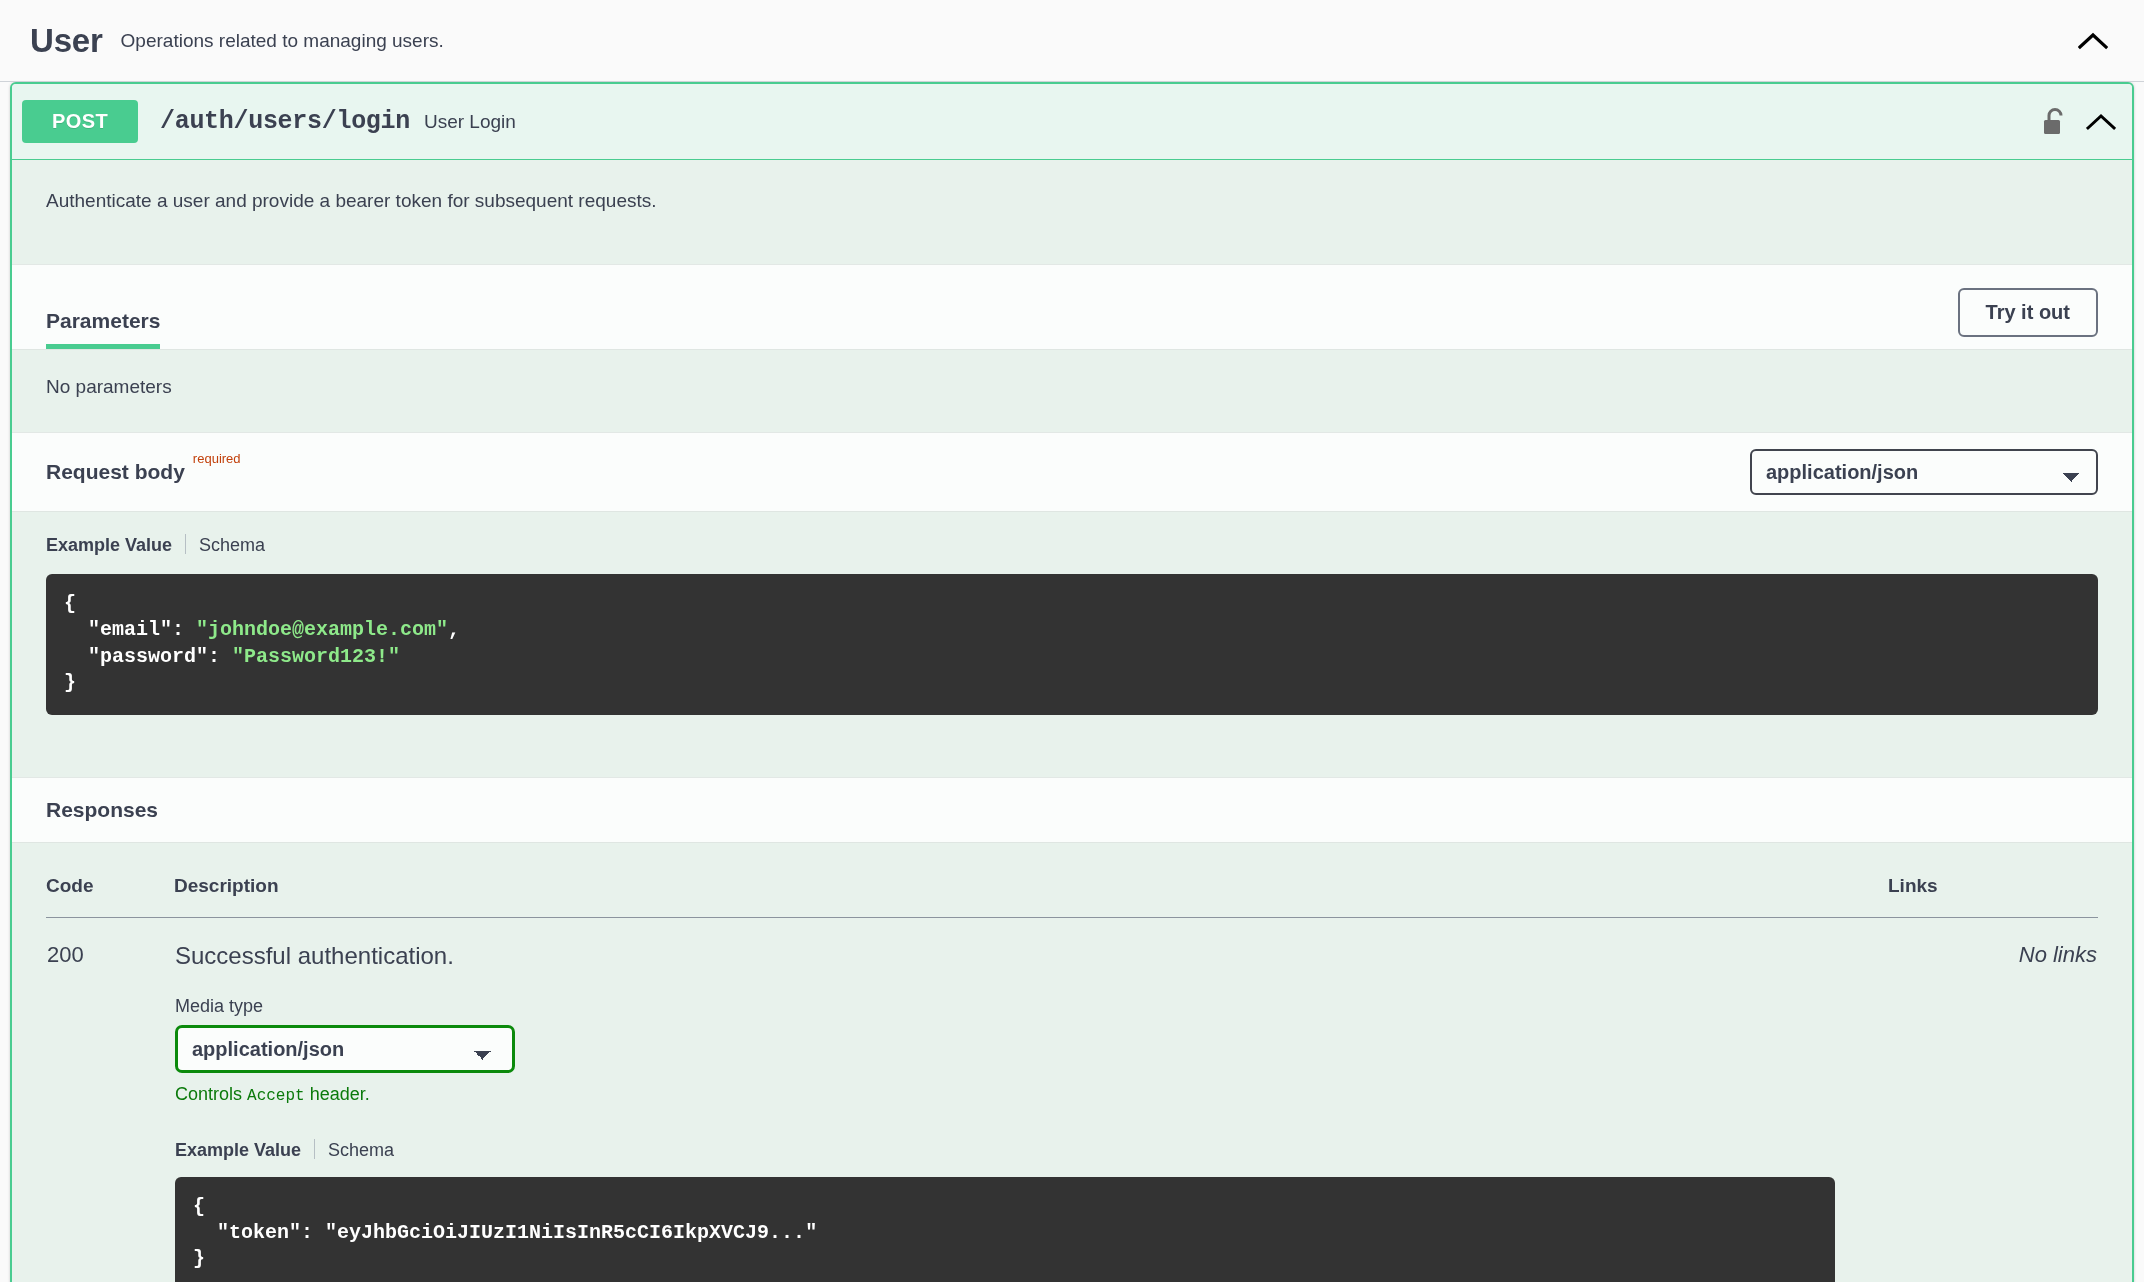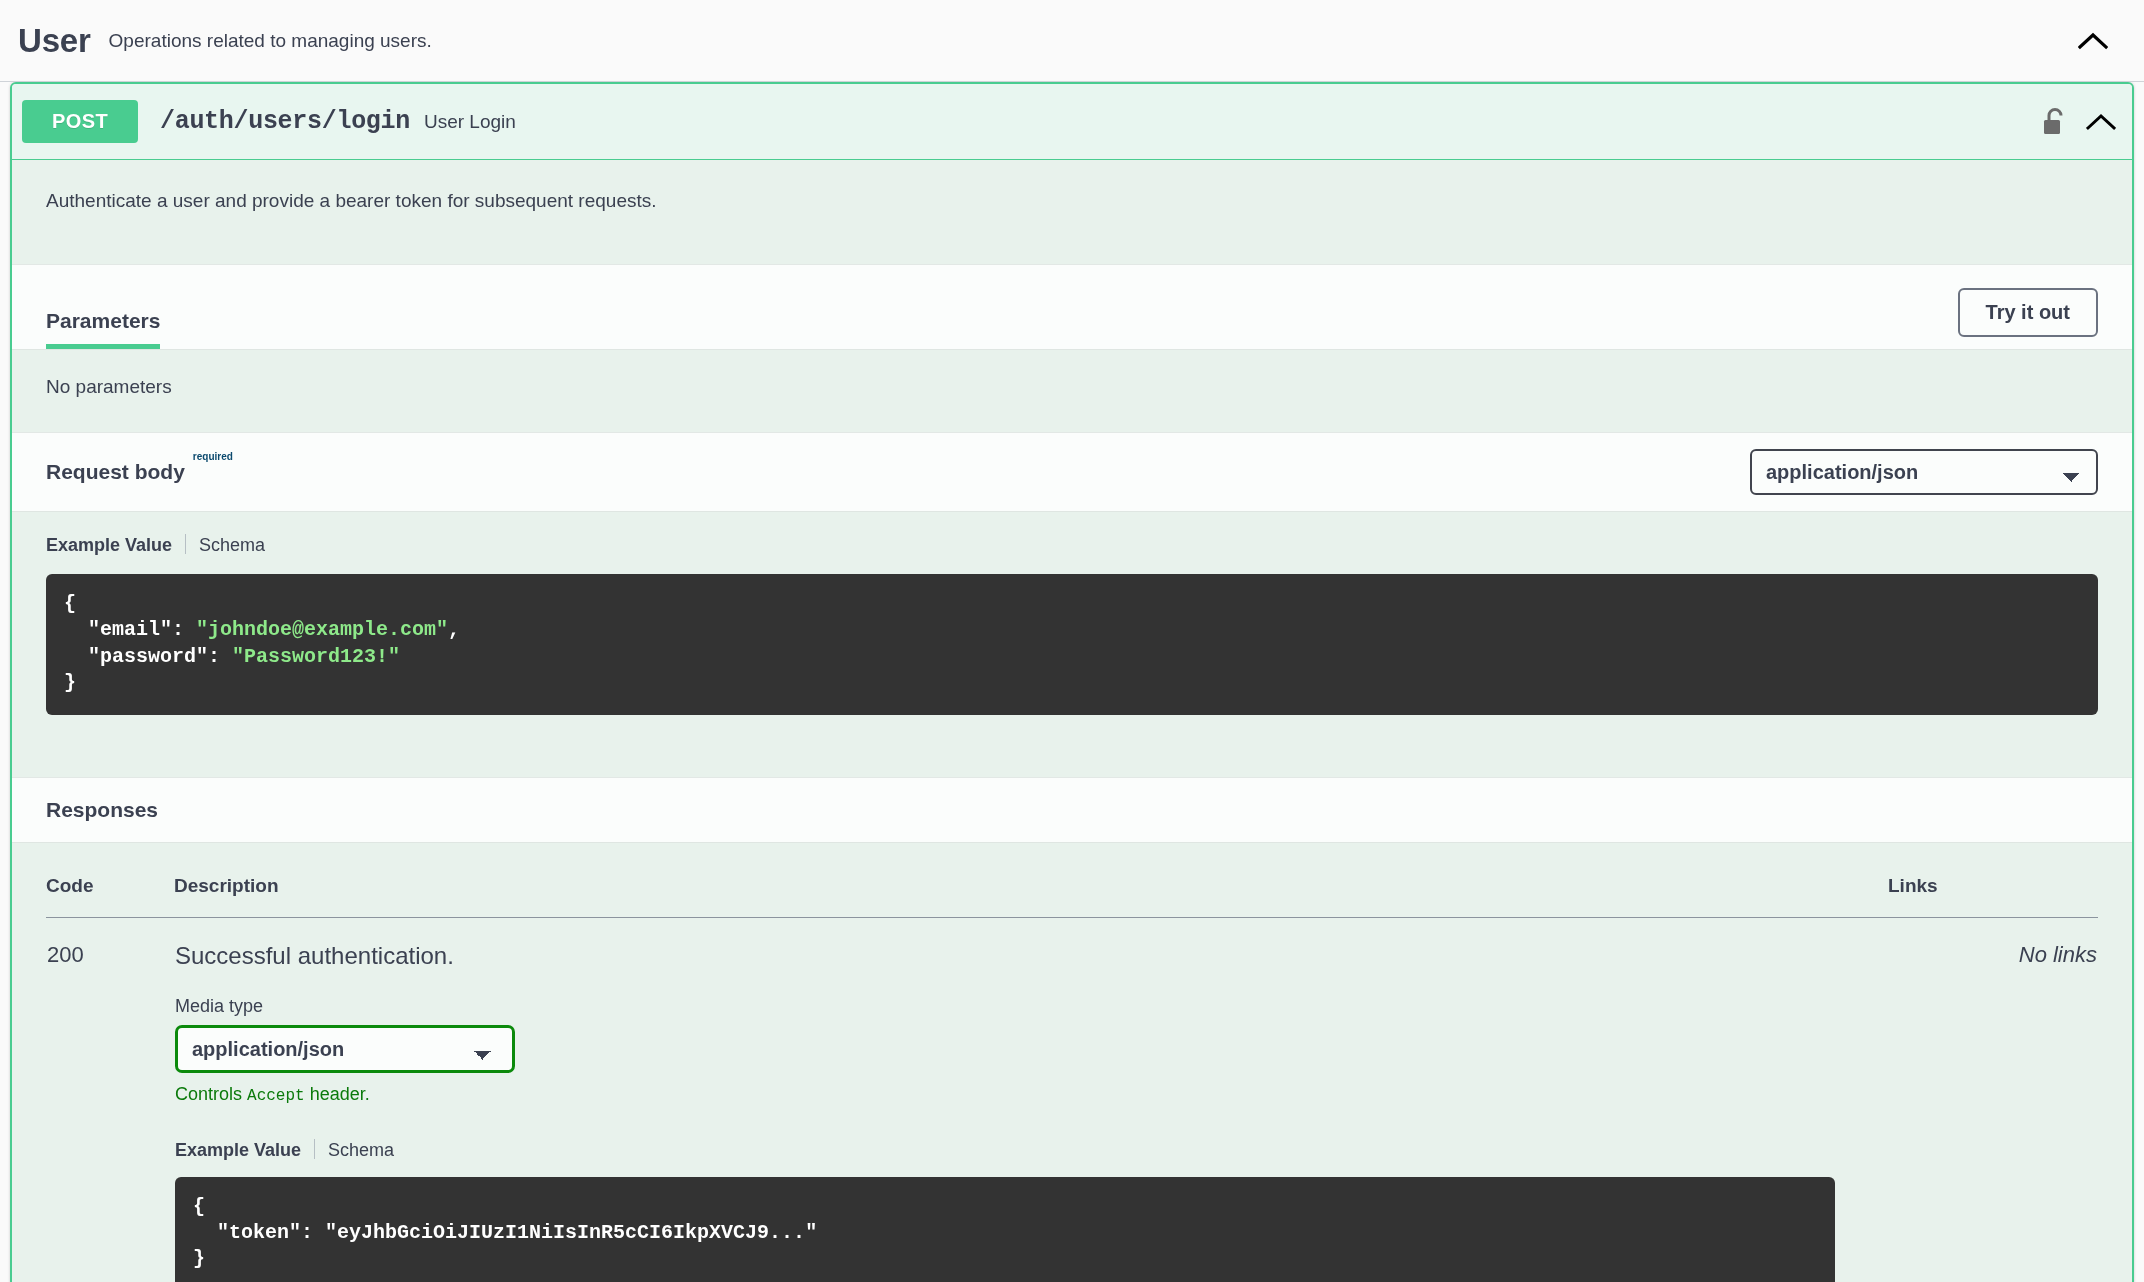--- a/index.html
+++ b/index.html
@@ -20,20 +20,21 @@
     background: #fafafa;
     border-bottom: 1px solid #cfd3d8;
     position: relative;
   }
   .tag-title {
     font-size: 33px;
     font-weight: bold;
     color: #3b4151;
     letter-spacing: -0.2px;
     margin-right: 18px;
+    margin-left: 12px;
   }
   .tag-desc {
     font-size: 19px;
     color: #3b4151;
   }
   .tag-toggle {
     margin-left: auto;
     width: 46px; height: 46px;
     display: flex; align-items: center; justify-content: center;
     cursor: pointer;
@@ -159,23 +160,23 @@
     align-items: center;
     padding: 0 34px;
     height: 78px;
   }
   .reqbody-title {
     font-size: 21px;
     font-weight: bold;
     color: #3b4151;
   }
   .required-tag {
-    color: #0c4a6e;
-    font-size: 10px;
-    font-weight: bold;
+    color: #c2410c;
+    font-size: 13px;
+    font-weight: normal;
     margin-left: 8px;
     align-self: flex-start;
     margin-top: 18px;
   }
   .sel-wrap { margin-left: auto; }
   select.ct-select {
     font-family: "Liberation Sans", sans-serif;
     font-size: 20px;
     font-weight: bold;
     color: #3b4151;

